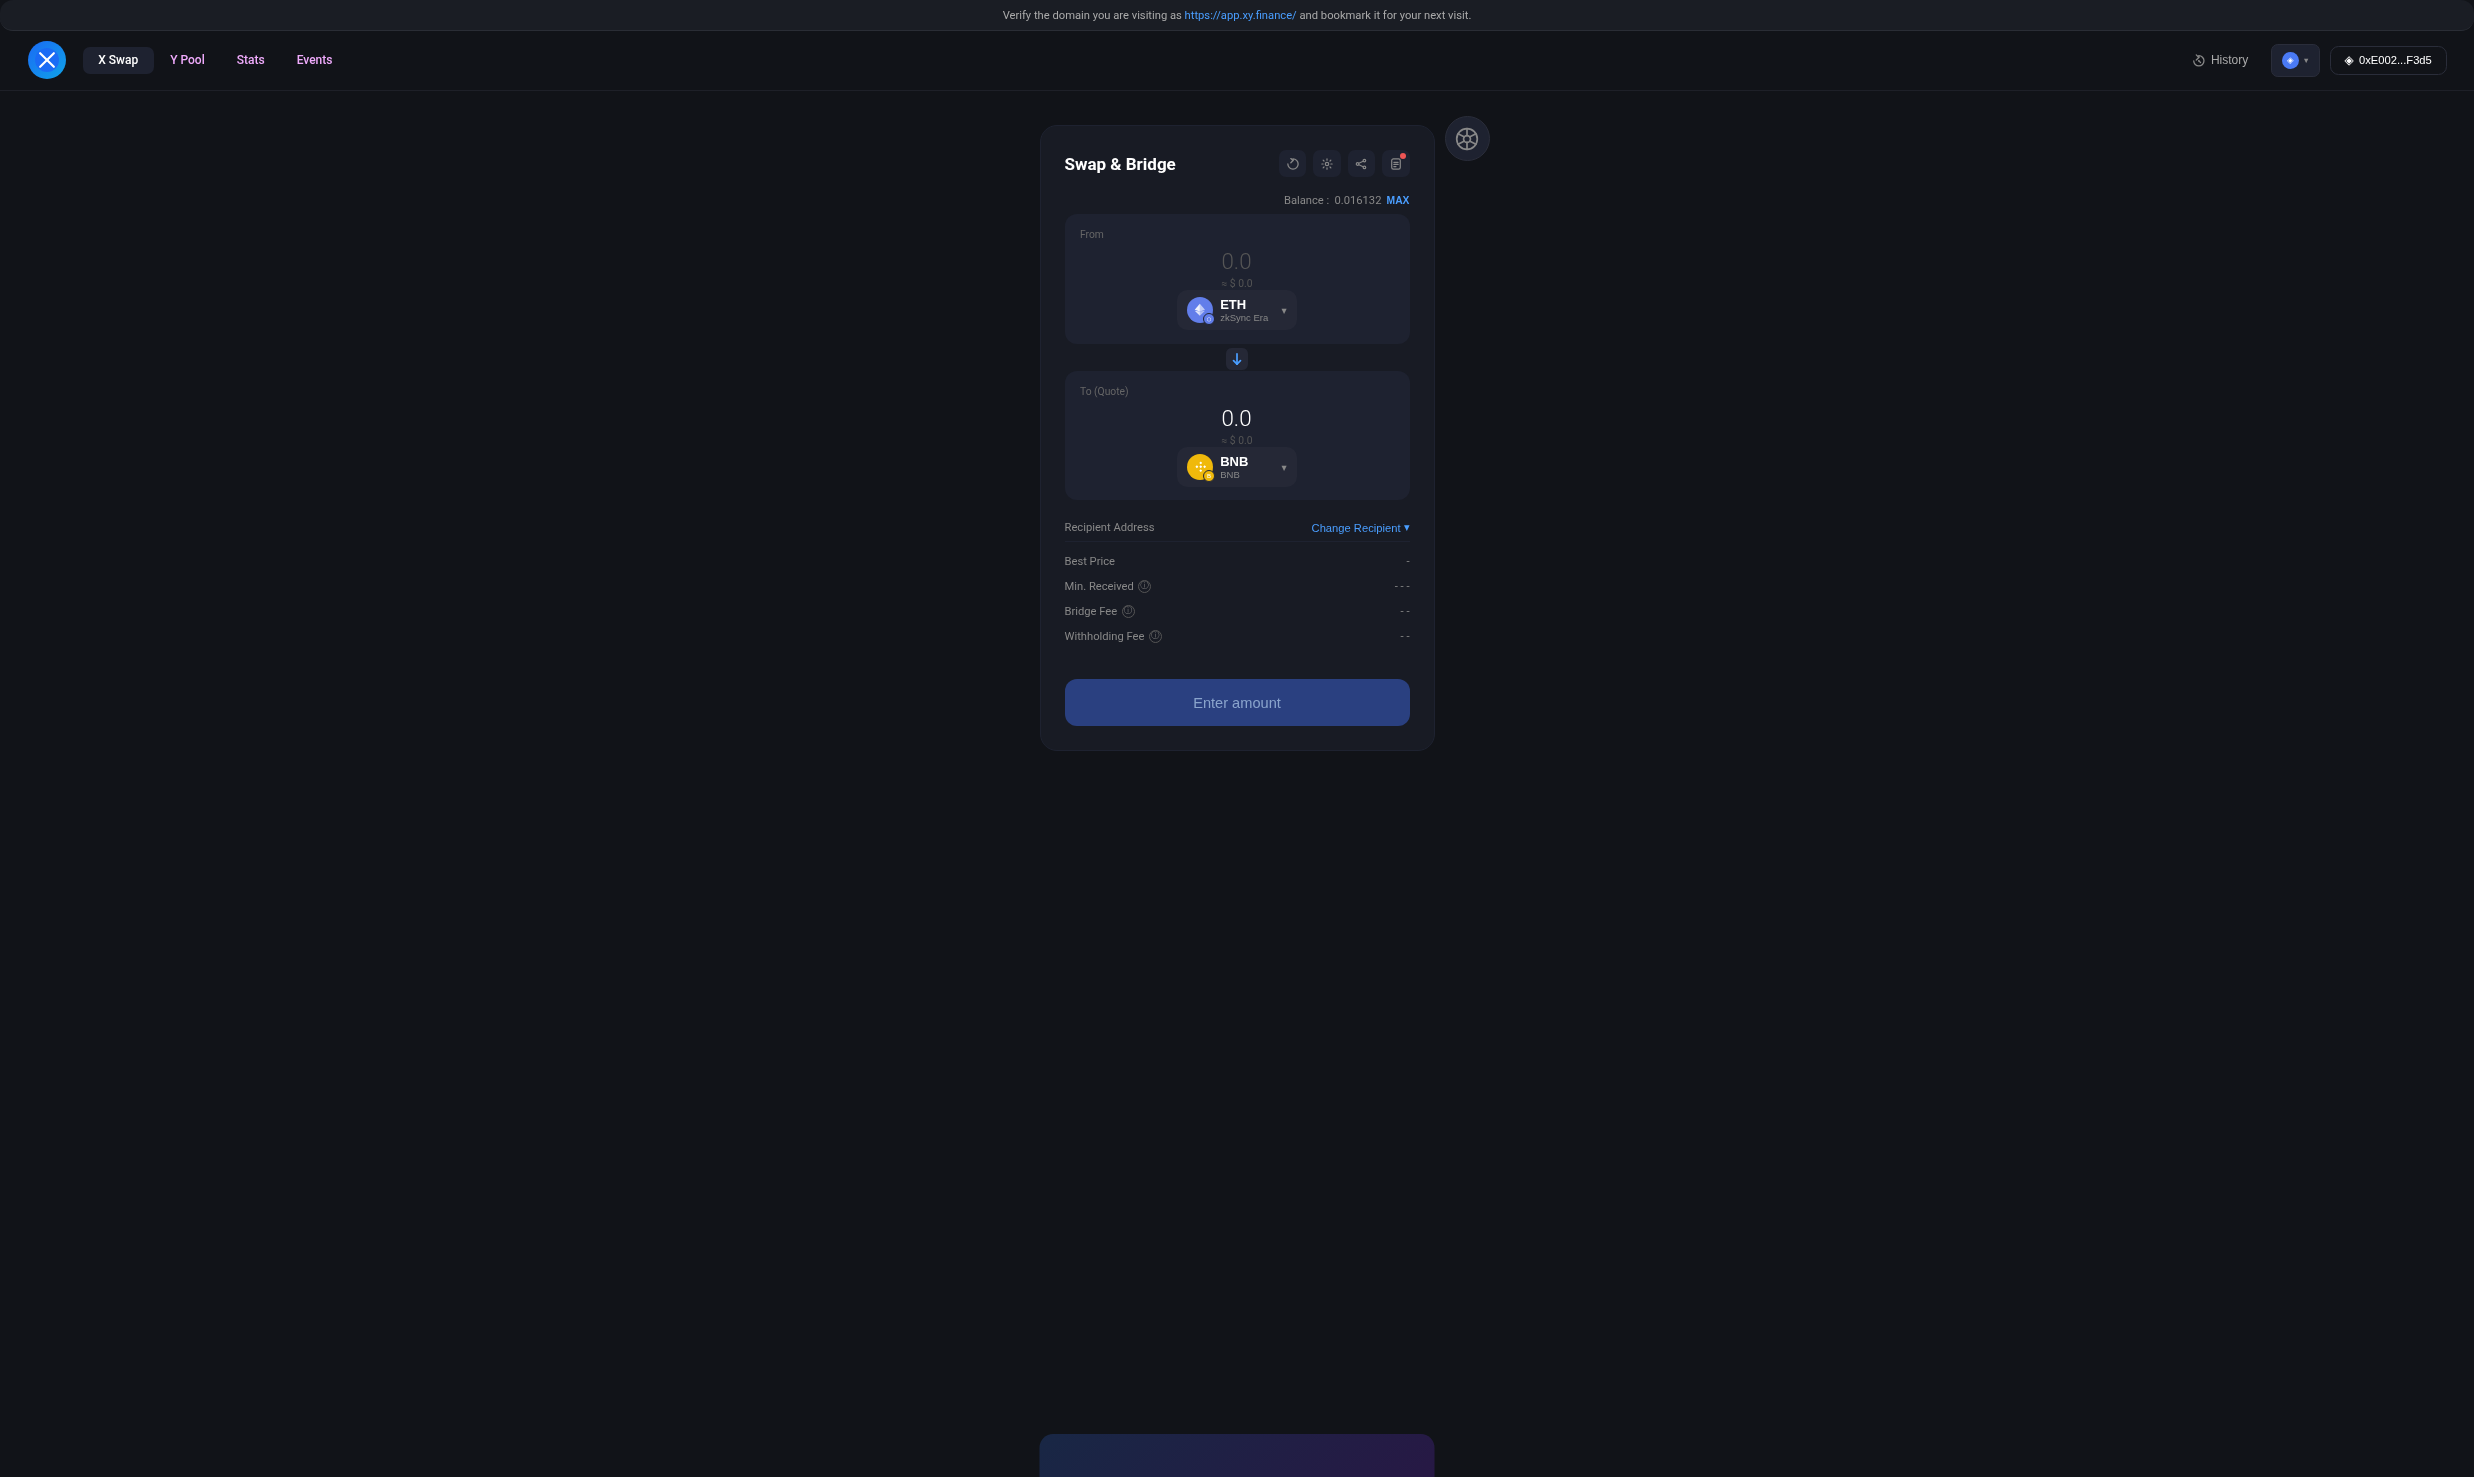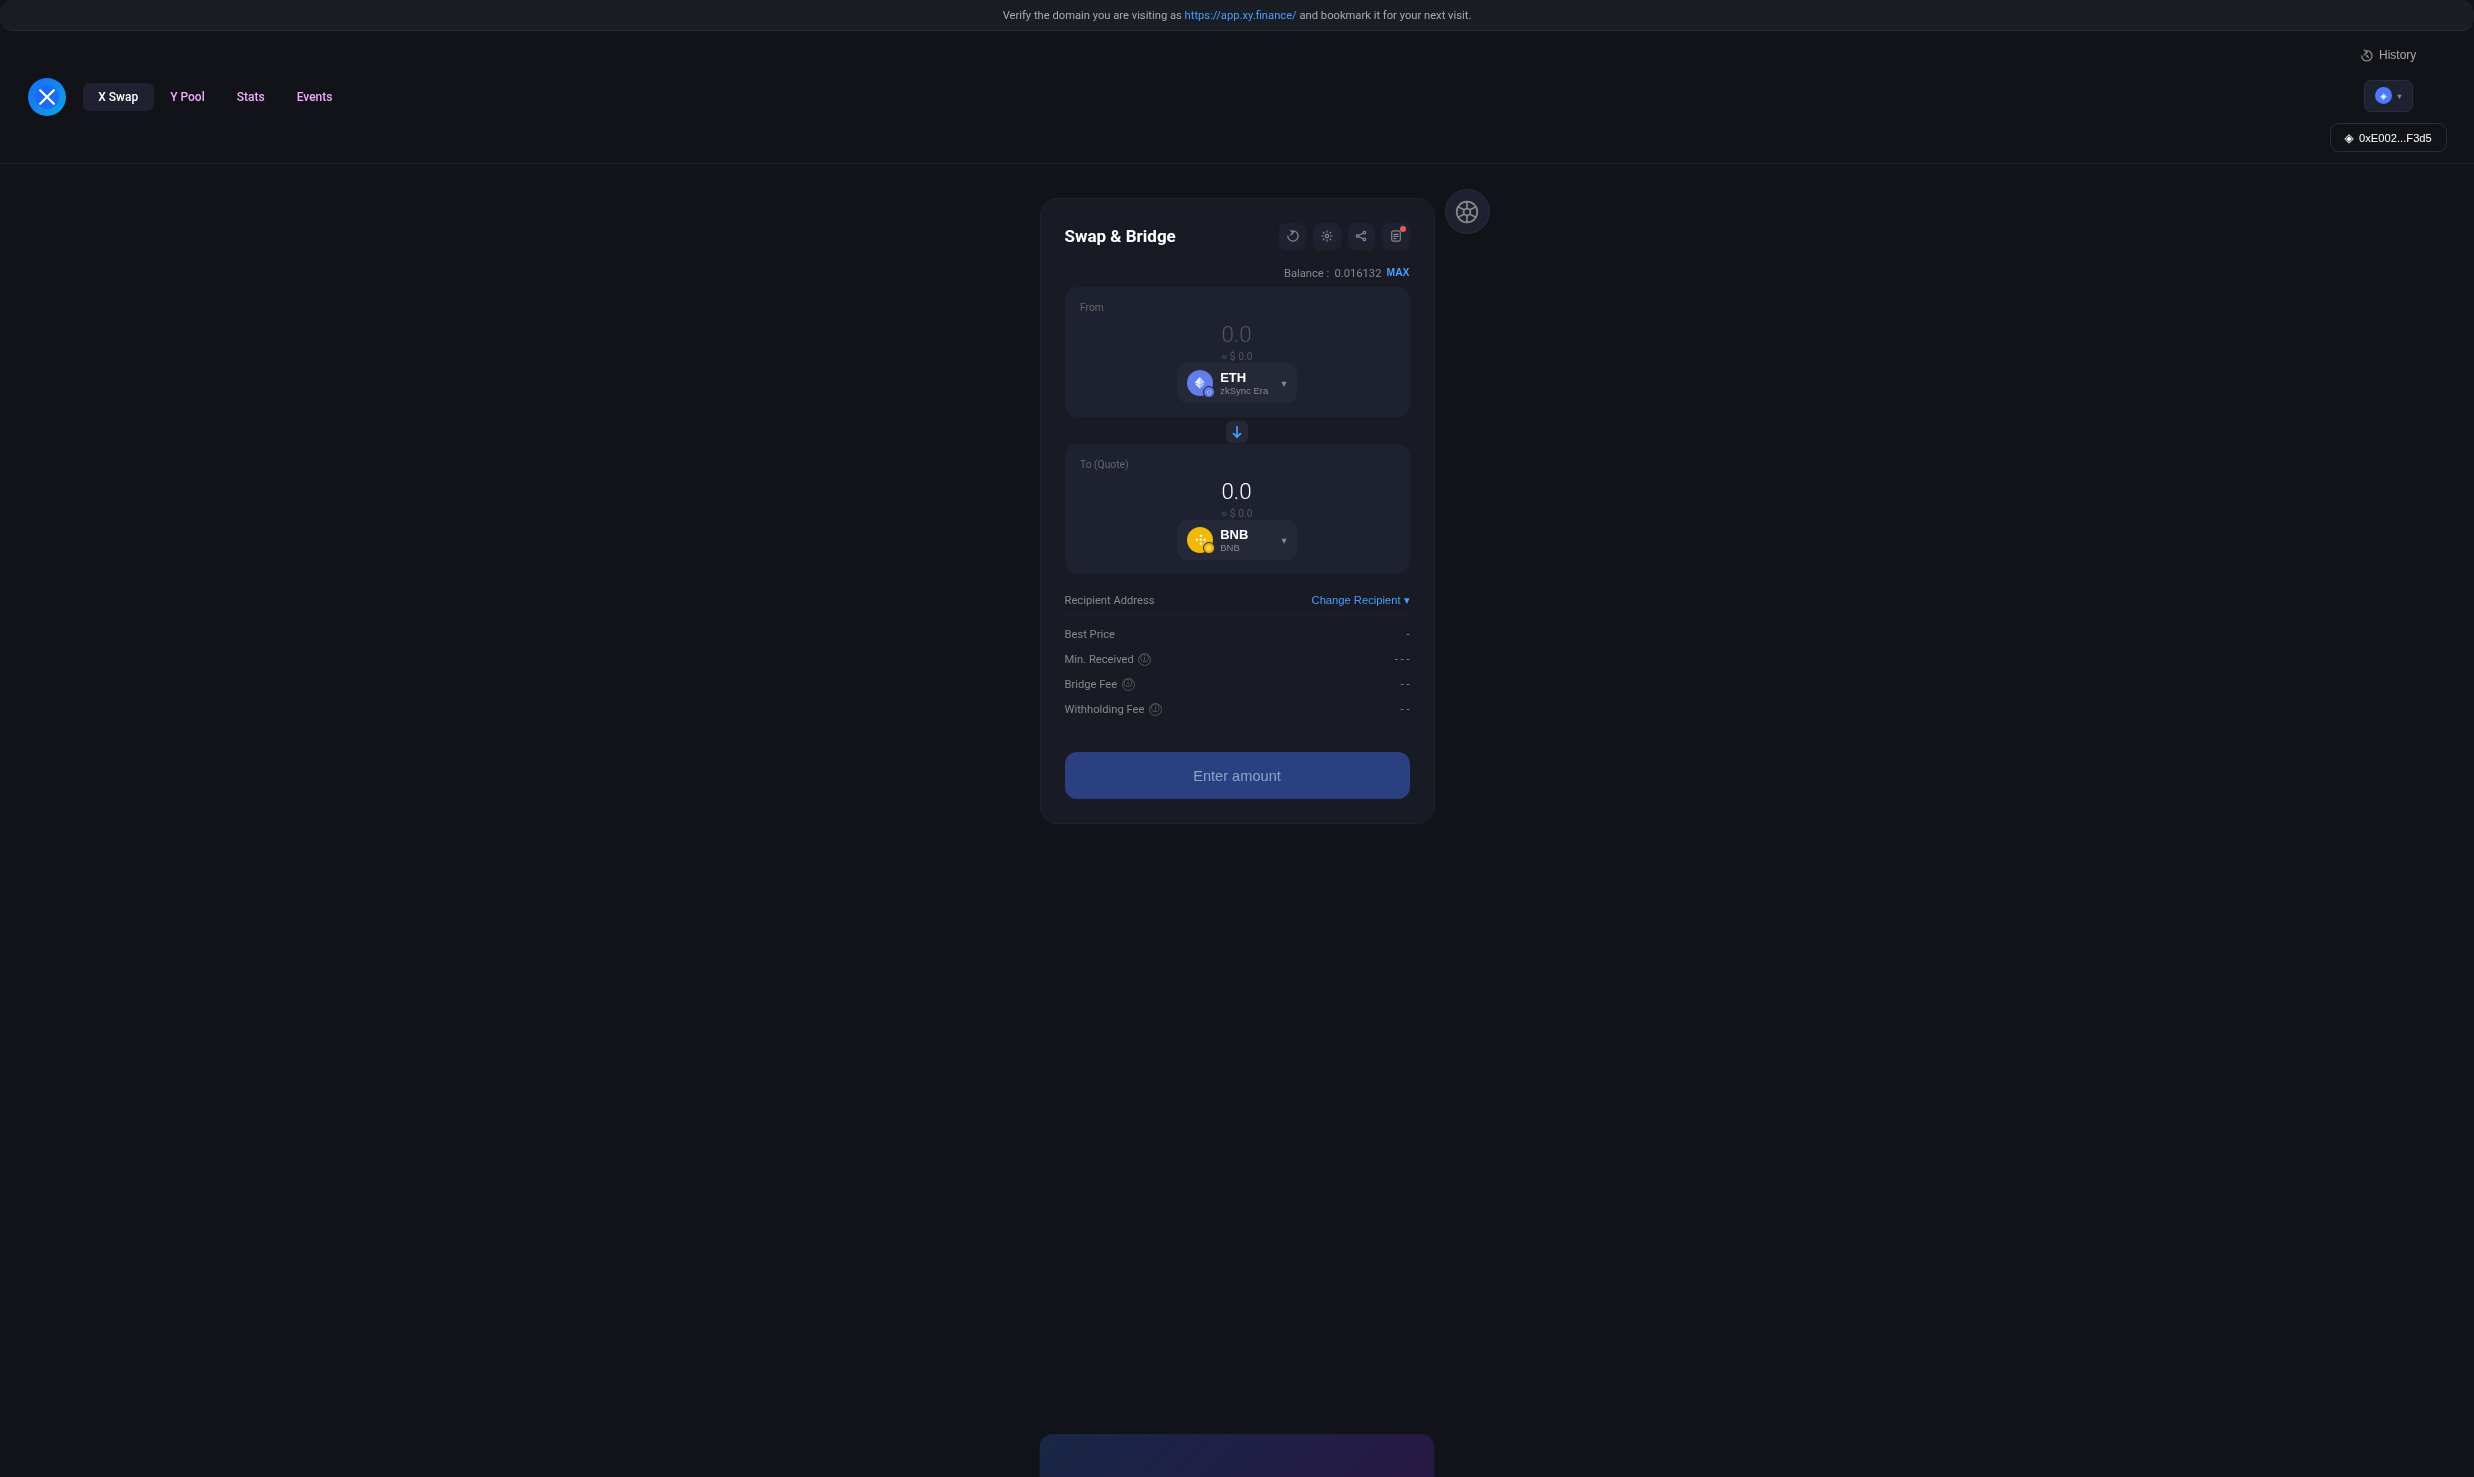--- a/index.html
+++ b/index.html
@@ -64,21 +64,20 @@
     }
     .nav-item.active {
       background: #1e2230;
       color: #fff;
     }
     .header-right {
       display: flex;
       align-items: center;
       gap: 10.3px;
       margin-left: auto;
-      flex-direction: column;
     }
     .history-btn {
       display: flex;
       align-items: center;
       gap: 5.2px;
       padding: 6.9px 12px;
       border-radius: 6.9px;
       background: transparent;
       border: none;
       color: #aaa;
@@ -173,21 +172,21 @@
       width: 6px;
       height: 6px;
       background: #e55;
       border-radius: 50%;
     }
 
     
     .balance-row {
       display: flex;
       justify-content: flex-end;
-      align-items: flex-start;
+      align-items: center;
       margin-bottom: 6.9px;
       font-size: 11.2px;
       color: #888;
       gap: 5.2px;
     }
     .max-btn {
       color: #4a9eff;
       cursor: pointer;
       font-weight: 600;
       font-size: 10.3px;

